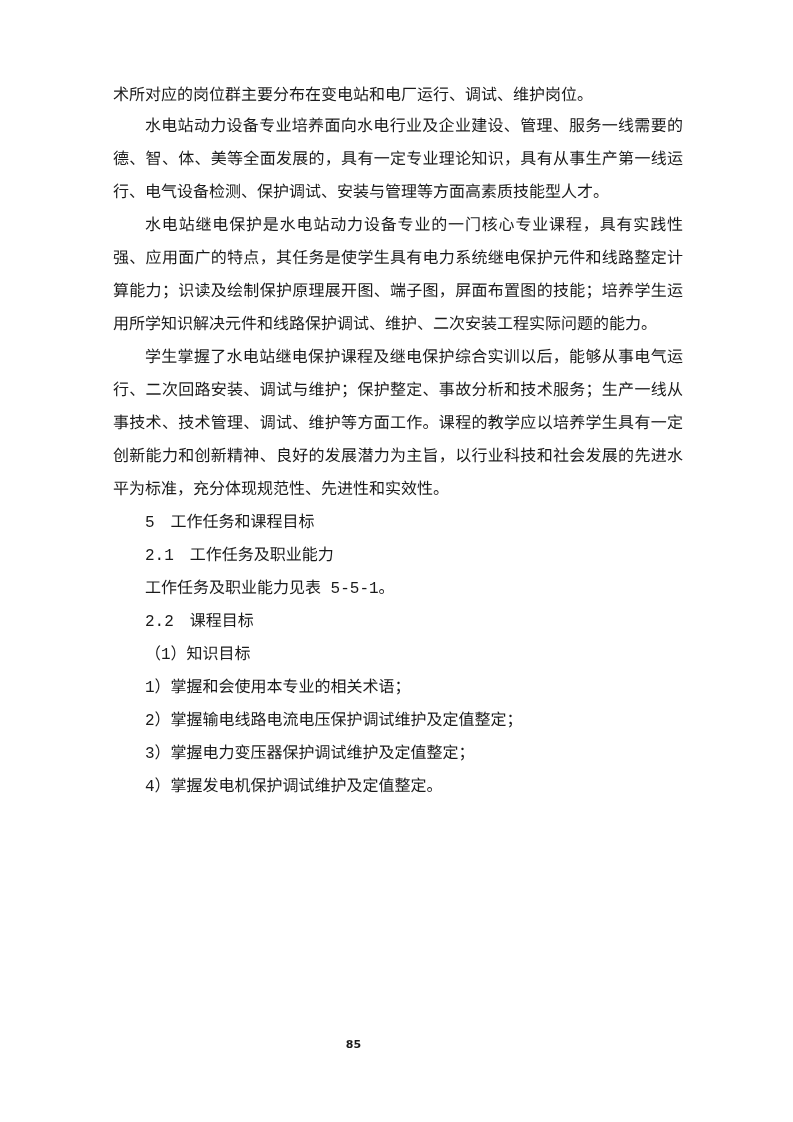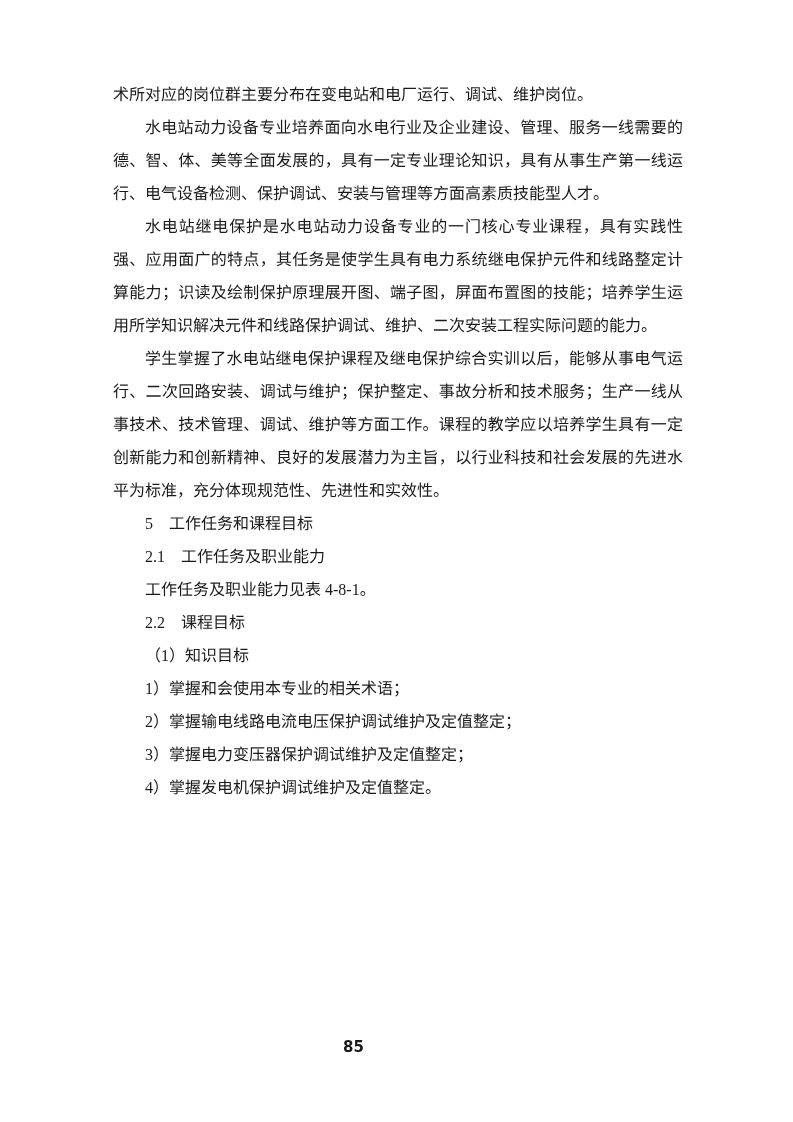--- a/index.html
+++ b/index.html
@@ -25,48 +25,49 @@
     line-height: 33px;
     text-align: justify;
     line-break: strict;
   }
   .content p {
     margin: 0;
     padding: 0;
   }
   .content p.indent {
     text-indent: 2em;
+    font-family: Liberation Mono, monospace;
   }
   .content p.noindent {
     text-indent: 0;
   }
   .footer {
     position: absolute;
     left: 0;
     right: 0;
     top: 1038px;
     text-align: center;
     font-family: "DejaVu Sans", "Liberation Sans", sans-serif;
-    font-size: 15px;
+    font-size: 11px;
     font-weight: 600;
     color: #1a1a1a;
   }
 </style>
 </head>
 <body>
 
 <div class="page">
   <div class="content">
     <p class="noindent">术所对应的岗位群主要分布在变电站和电厂运行、调试、维护岗位。</p>
     <p class="indent">水电站动力设备专业培养面向水电行业及企业建设、管理、服务一线需要的德、智、体、美等全面发展的，具有一定专业理论知识，具有从事生产第一线运行、电气设备检测、保护调试、安装与管理等方面高素质技能型人才。</p>
     <p class="indent">水电站继电保护是水电站动力设备专业的一门核心专业课程，具有实践性强、应用面广的特点，其任务是使学生具有电力系统继电保护元件和线路整定计算能力；识读及绘制保护原理展开图、端子图，屏面布置图的技能；培养学生运用所学知识解决元件和线路保护调试、维护、二次安装工程实际问题的能力。</p>
     <p class="indent">学生掌握了水电站继电保护课程及继电保护综合实训以后，能够从事电气运行、二次回路安装、调试与维护；保护整定、事故分析和技术服务；生产一线从事技术、技术管理、调试、维护等方面工作。课程的教学应以培养学生具有一定创新能力和创新精神、良好的发展潜力为主旨，以行业科技和社会发展的先进水平为标准，充分体现规范性、先进性和实效性。</p>
     <p class="indent">5　工作任务和课程目标</p>
     <p class="indent">2.1　工作任务及职业能力</p>
-    <p class="indent">工作任务及职业能力见表 4-8-1。</p>
+    <p class="indent">工作任务及职业能力见表 5-5-1。</p>
     <p class="indent">2.2　课程目标</p>
     <p class="indent">（1）知识目标</p>
     <p class="indent">1）掌握和会使用本专业的相关术语；</p>
     <p class="indent">2）掌握输电线路电流电压保护调试维护及定值整定；</p>
     <p class="indent">3）掌握电力变压器保护调试维护及定值整定；</p>
     <p class="indent">4）掌握发电机保护调试维护及定值整定。</p>
   </div>
   <div class="footer">85</div>
 </div>
 

